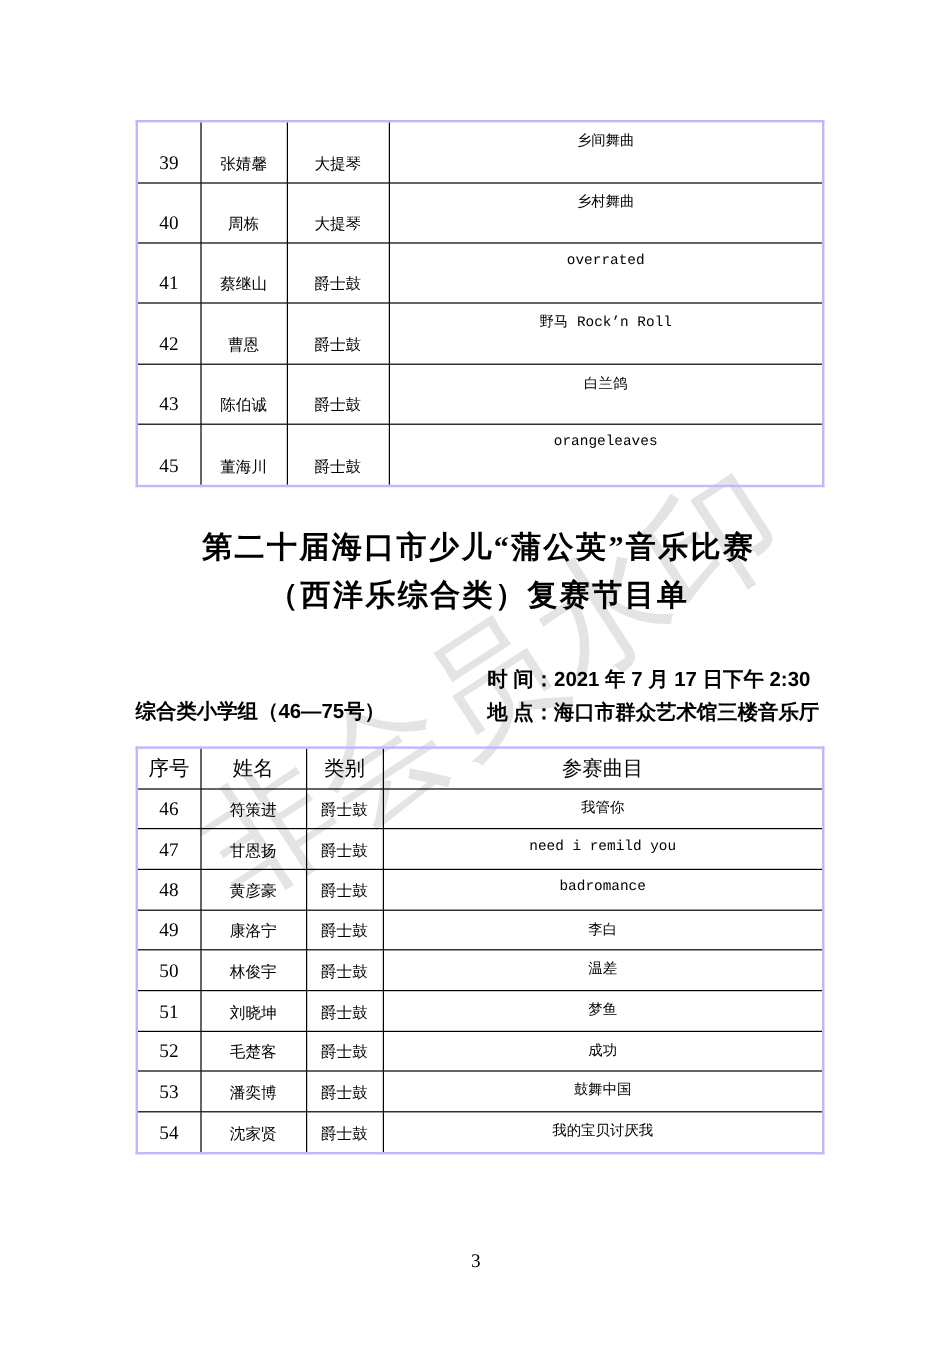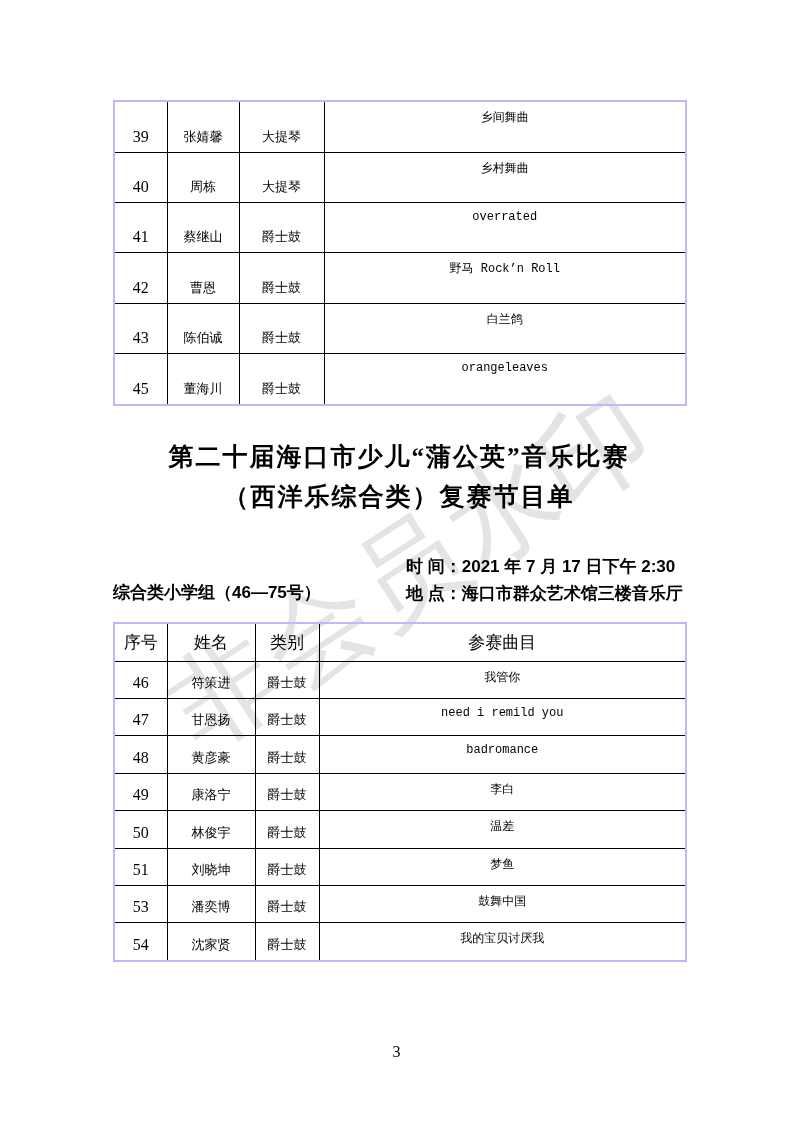--- a/index.html
+++ b/index.html
@@ -197,20 +197,26 @@
         <td class="low cell-cn">爵士鼓</td>
         <td class="high cell-piece">温差</td>
       </tr>
       <tr>
         <td class="low cell-no">51</td>
         <td class="low cell-cn">刘晓坤</td>
         <td class="low cell-cn">爵士鼓</td>
         <td class="high cell-piece">梦鱼</td>
       </tr>
       <tr>
+        <td class="low cell-no">52</td>
+        <td class="low cell-cn">毛楚客</td>
+        <td class="low cell-cn">爵士鼓</td>
+        <td class="high cell-piece">成功</td>
+      </tr>
+      <tr>
         <td class="low cell-no">53</td>
         <td class="low cell-cn">潘奕博</td>
         <td class="low cell-cn">爵士鼓</td>
         <td class="high cell-piece">鼓舞中国</td>
       </tr>
       <tr>
         <td class="low cell-no">54</td>
         <td class="low cell-cn">沈家贤</td>
         <td class="low cell-cn">爵士鼓</td>
         <td class="high cell-piece">我的宝贝讨厌我</td>

